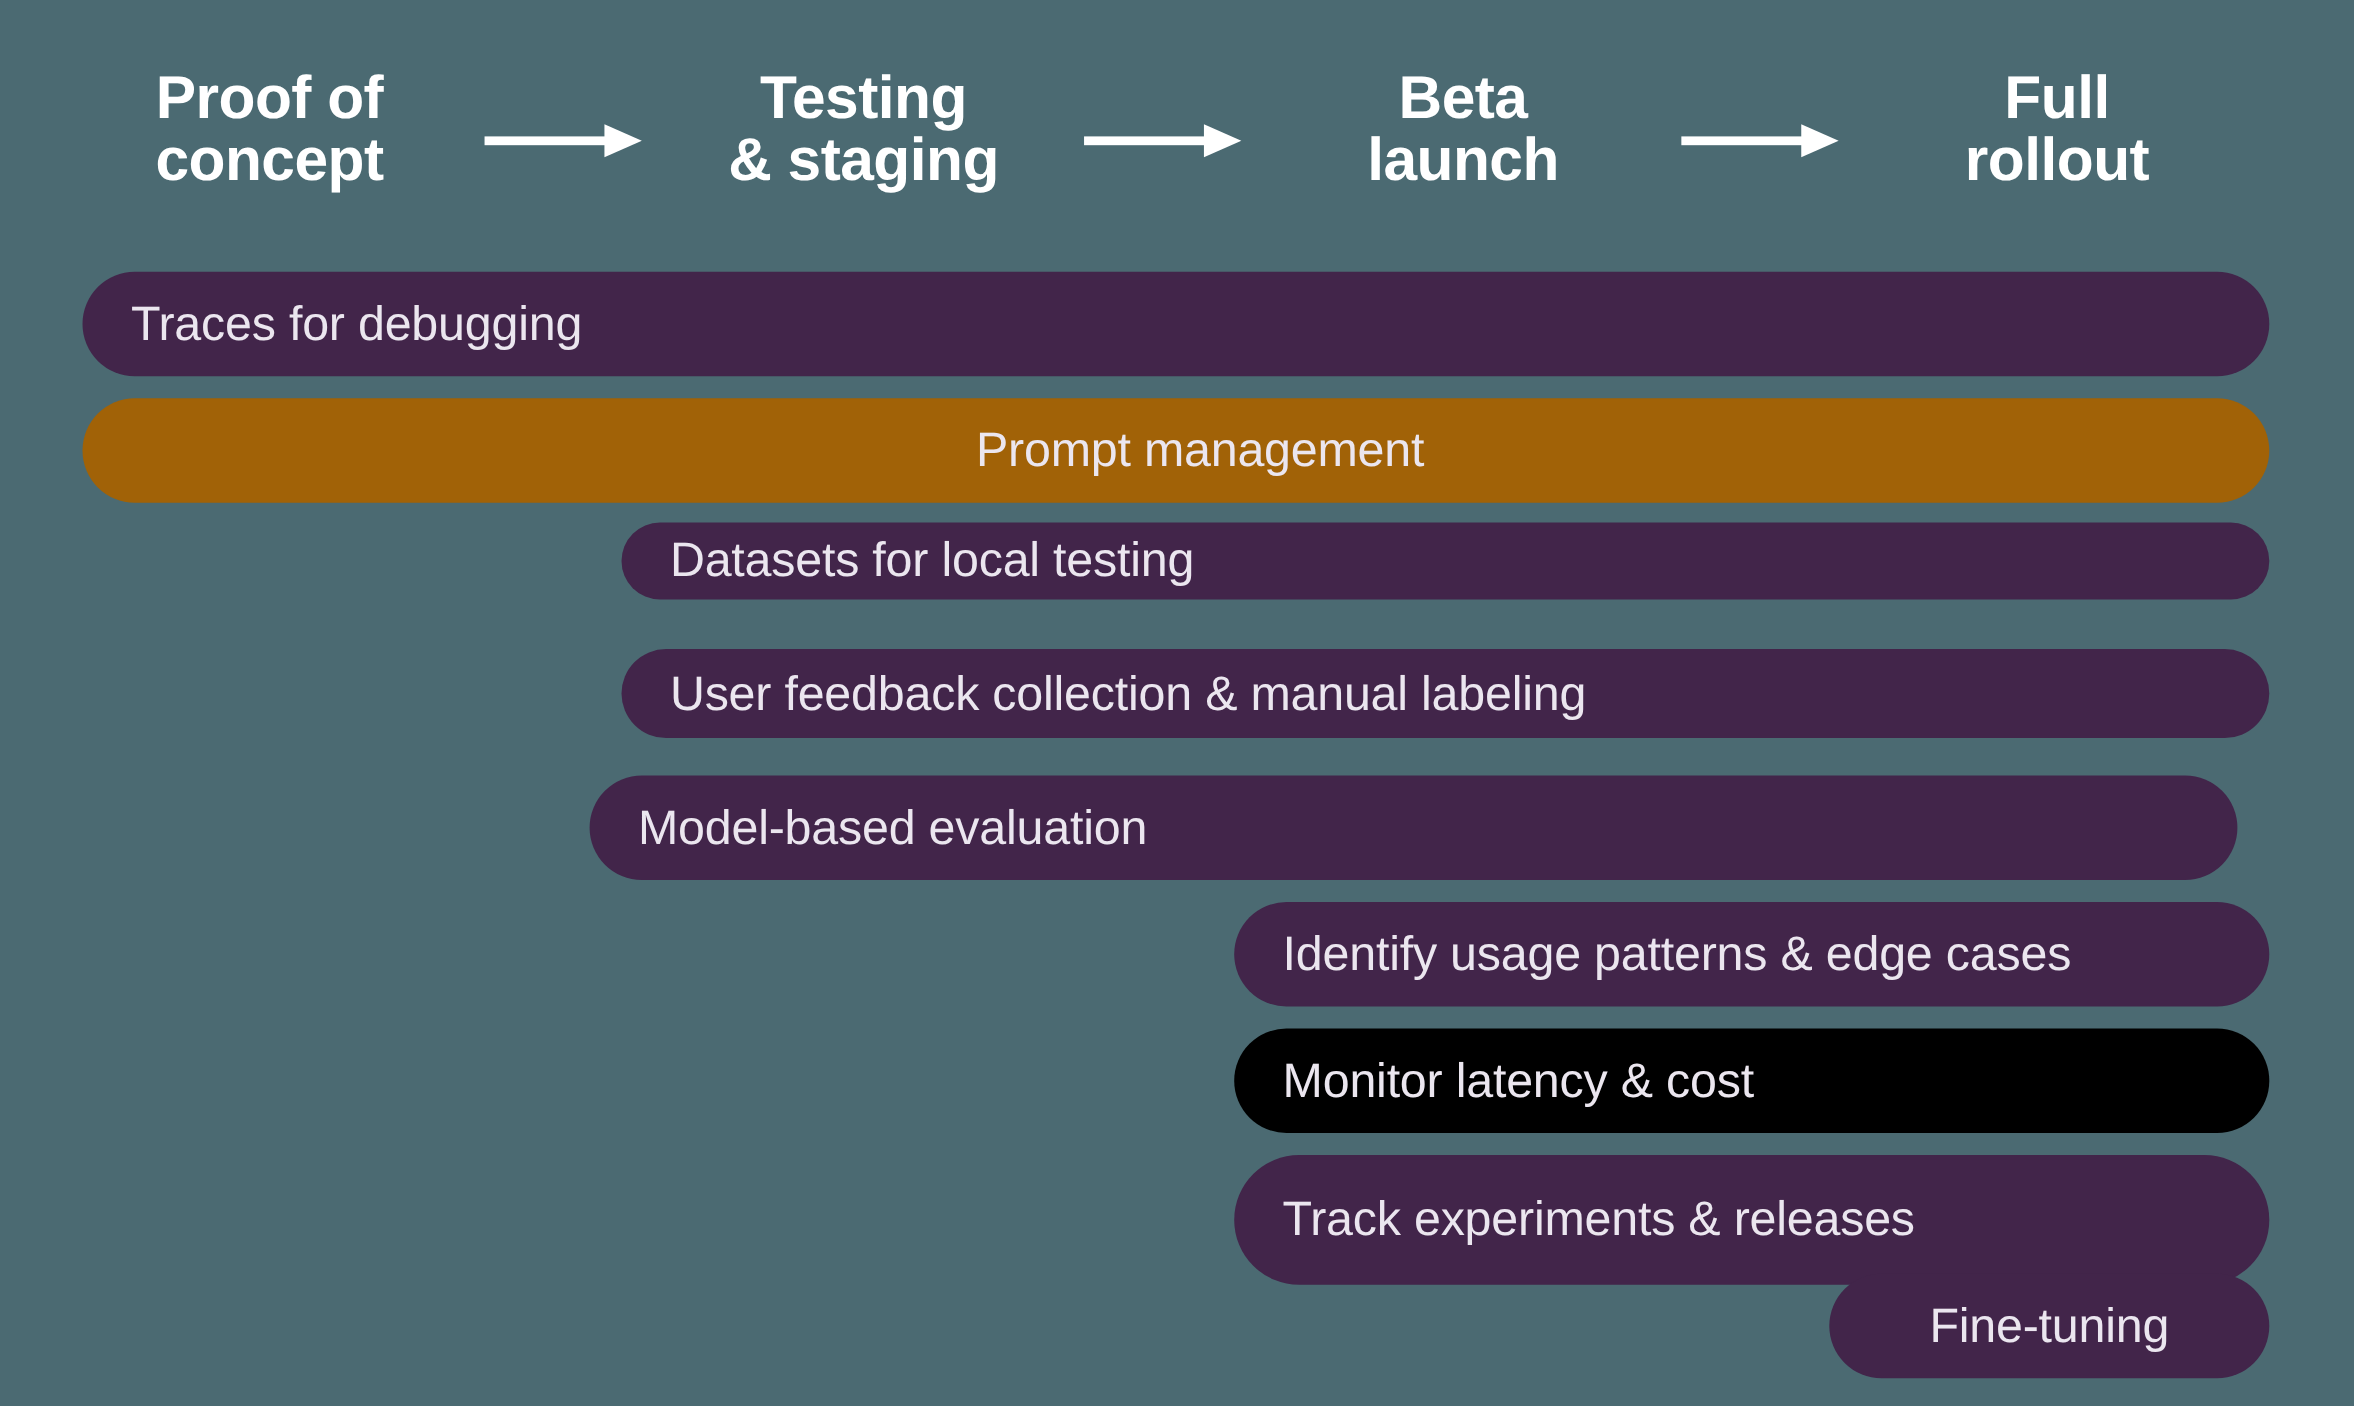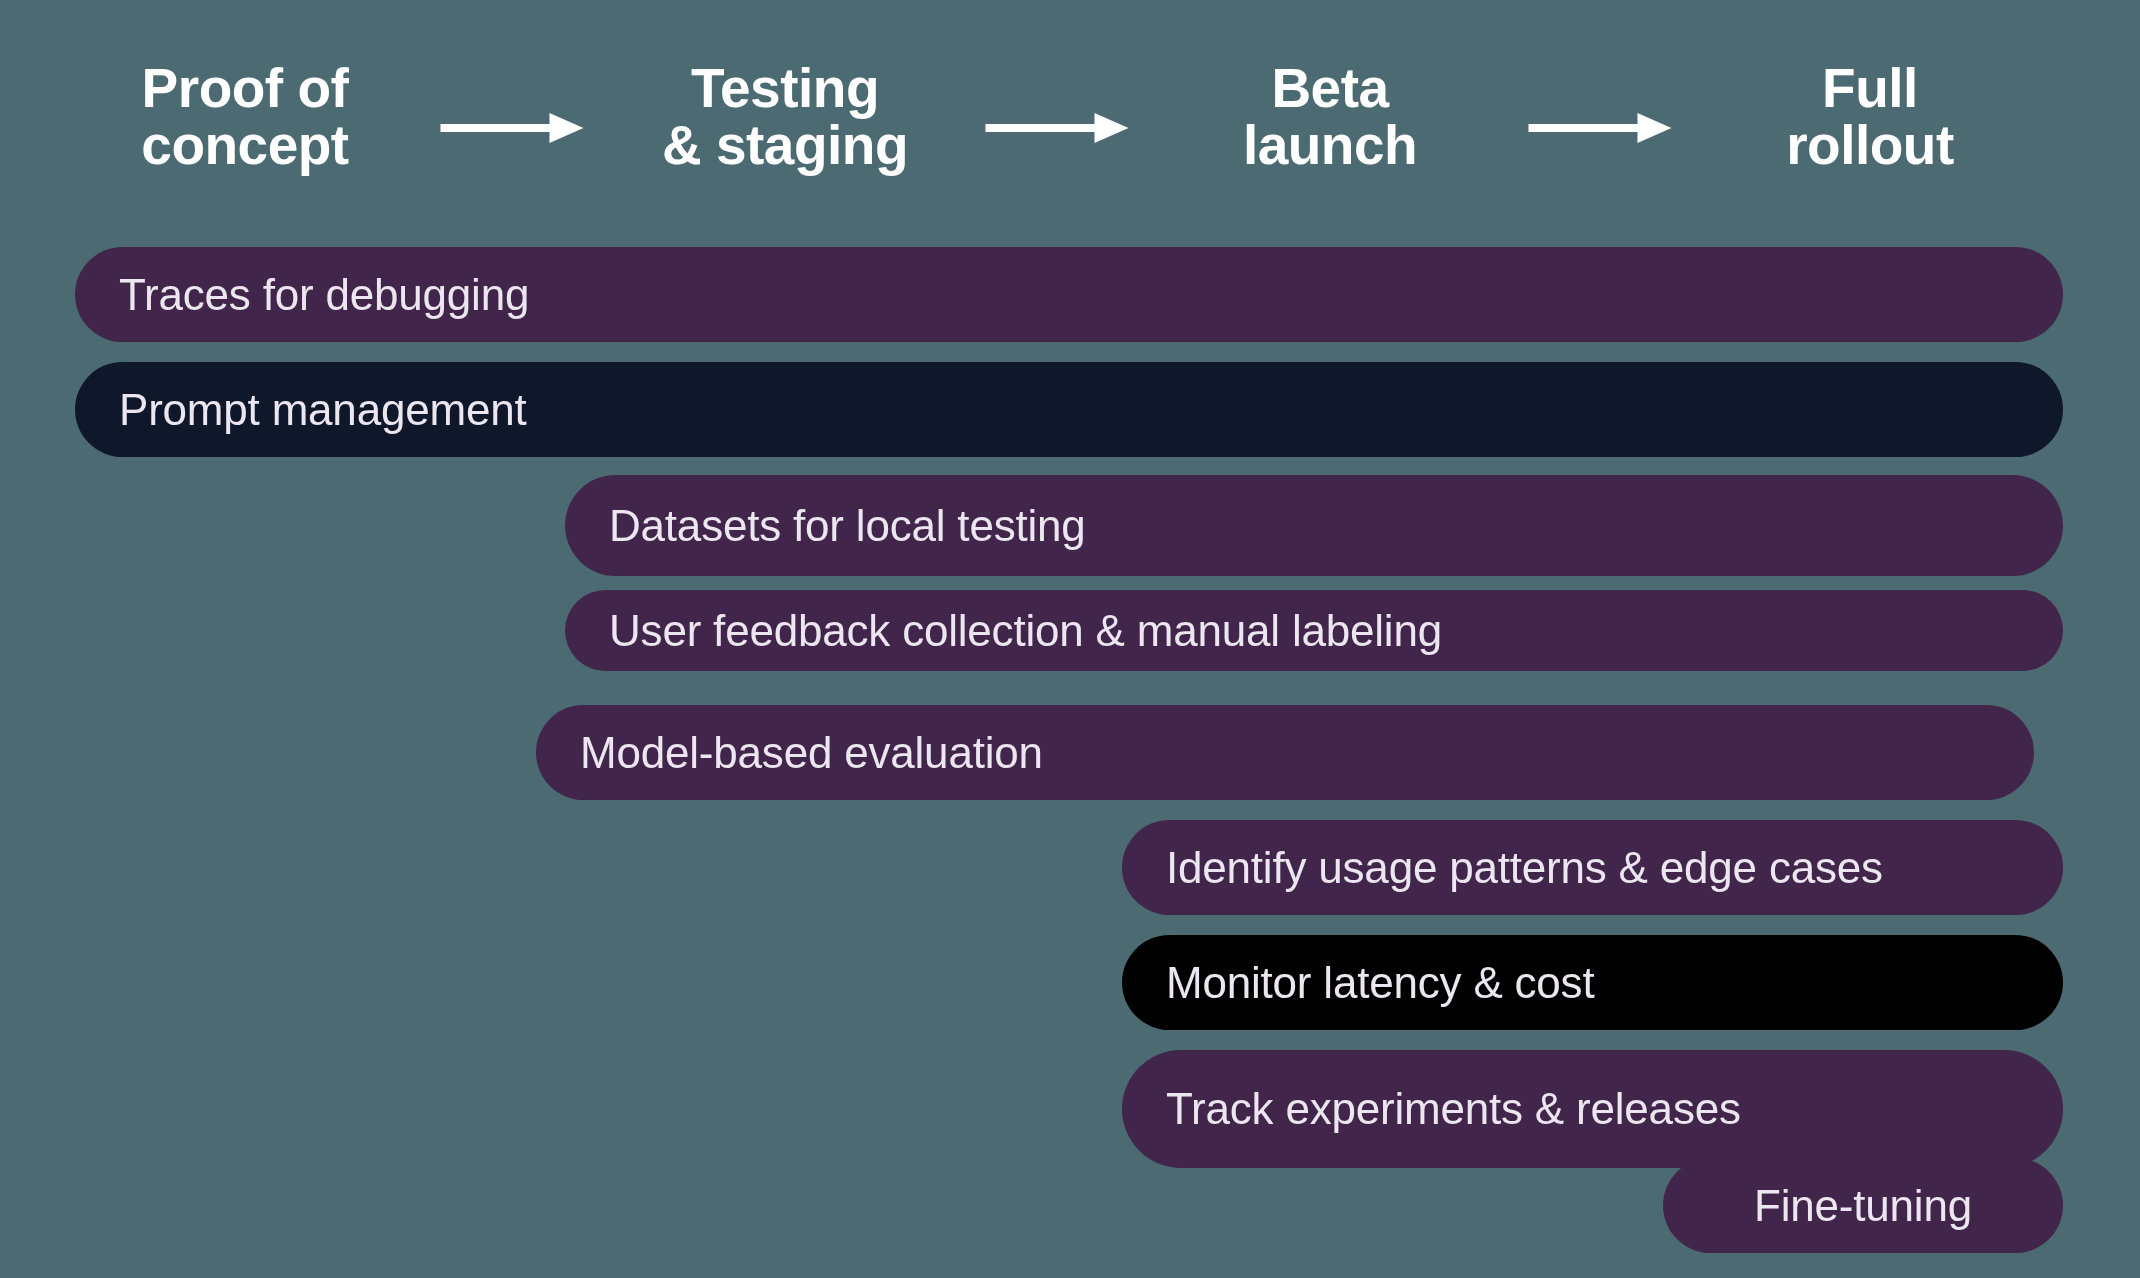--- a/index.html
+++ b/index.html
@@ -86,24 +86,24 @@
         <svg width="143" height="36" viewBox="0 0 143 36">
           <rect x="0" y="14" width="113" height="8" fill="#ffffff"></rect>
           <polygon points="109,3 143,18 109,33" fill="#ffffff"></polygon>
         </svg>
       </div>
     </div>
   <div id="pill-layer">
       <div class="pill align-left" style="left: 75px; top: 207px; width: 1988px; height: 95px; background: rgb(66, 37, 74);">
         <span class="pill-label" style="color: rgb(235, 230, 239);">Traces for debugging</span>
       </div>
-      <div class="pill align-left" style="left: 75px; top: 322px; width: 1988px; height: 95px; background: #0f172a;">
+      <div class="pill align-left" style="left: 75px; top: 322px; width: 1988px; height: 95px; background: #a16207; justify-content: center;">
         <span class="pill-label" style="color: rgb(235, 230, 239);">Prompt management</span>
       </div>
-      <div class="pill align-left" style="left: 565px; top: 435px; width: 1498px; height: 101px; background: rgb(66, 37, 74);">
+      <div class="pill align-left" style="left: 565px; top: 435px; width: 1498px; height: 70px; background: rgb(66, 37, 74);">
         <span class="pill-label" style="color: rgb(235, 230, 239);">Datasets for local testing</span>
       </div>
       <div class="pill align-left" style="left: 565px; top: 550px; width: 1498px; height: 81px; background: rgb(66, 37, 74);">
         <span class="pill-label" style="color: rgb(235, 230, 239);">User feedback collection &amp; manual labeling</span>
       </div>
       <div class="pill align-left" style="left: 536px; top: 665px; width: 1498px; height: 95px; background: rgb(66, 37, 74);">
         <span class="pill-label" style="color: rgb(235, 230, 239);">Model-based evaluation</span>
       </div>
       <div class="pill align-left" style="left: 1122px; top: 780px; width: 941px; height: 95px; background: rgb(66, 37, 74);">
         <span class="pill-label" style="color: rgb(235, 230, 239);">Identify usage patterns &amp; edge cases</span>

